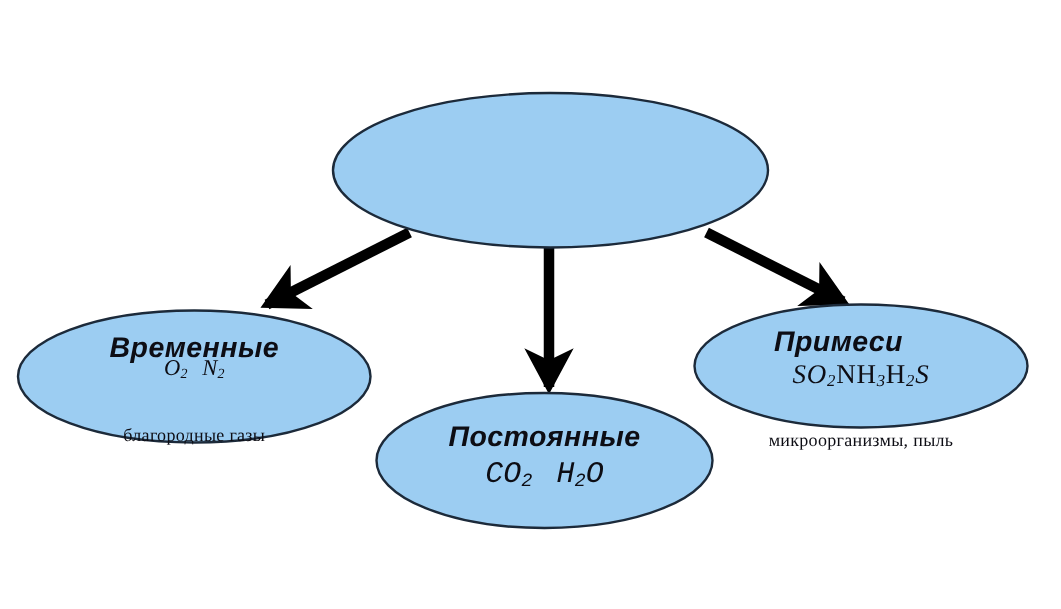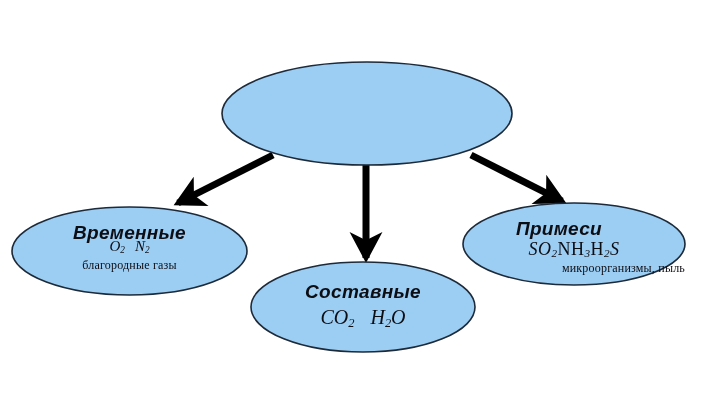--- a/index.html
+++ b/index.html
@@ -70,20 +70,21 @@
     letter-spacing: 0.5px;
   }
   
   .caption {
     font-family: "Liberation Serif", "DejaVu Serif", serif;
     font-style: normal;
     font-weight: 400;
     font-size: 12px;
     line-height: 14px;
     letter-spacing: 0.2px;
+    margin-top: 25px;
   }
   .gap {
     display: inline-block;
     width: 10px;
   }
   .gap-wide {
     display: inline-block;
     width: 16px;
   }
 </style>
@@ -111,22 +112,22 @@
 
 <div class="node-text root-label" style="left:222px; top:83px; width:290px;">
 </div>
 
 <div class="node-text branch-head" style="left:12px; top:222px; width:235px;">Временные</div>
 <div class="node-text formula formula-tight" style="left:12px; top:235px; width:235px;">
   <span>O<sub>2</sub></span><span class="gap"></span><span>N<sub>2</sub></span>
 </div>
 <div class="node-text caption" style="left:12px; top:258px; width:235px;">благородные газы</div>
 
-<div class="node-text branch-head" style="left:251px; top:281px; width:224px;">Составные</div>
-<div class="node-text formula" style="left:251px; top:306px; width:224px;">
+<div class="node-text branch-head" style="left:251px; top:281px; width:224px;">Постоянные</div>
+<div class="node-text formula" style="left:251px; top:306px; width:224px;font-family:Liberation Mono, monospace;">
   <span>CO<sub>2</sub></span><span class="gap-wide"></span><span>H<sub>2</sub>O</span>
 </div>
 
 <div class="node-text branch-head" style="left:448px; top:218px; width:222px;">Примеси</div>
 <div class="node-text formula formula-wide" style="left:463px; top:238px; width:222px;">
   <span>SO<sub>2</sub></span><span class="upright">NH<sub>3</sub>H<sub>2</sub></span><span>S</span>
 </div>
-<div class="node-text caption" style="left:463px; top:261px; width:222px;text-align:right;">микроорганизмы, пыль</div>
+<div class="node-text caption" style="left:463px; top:261px; width:222px;">микроорганизмы, пыль</div>
 
 </body></html>

